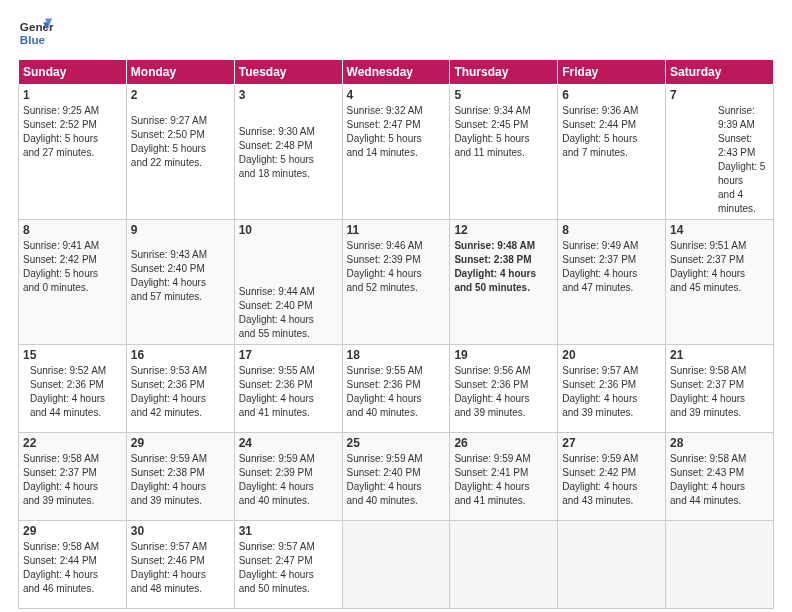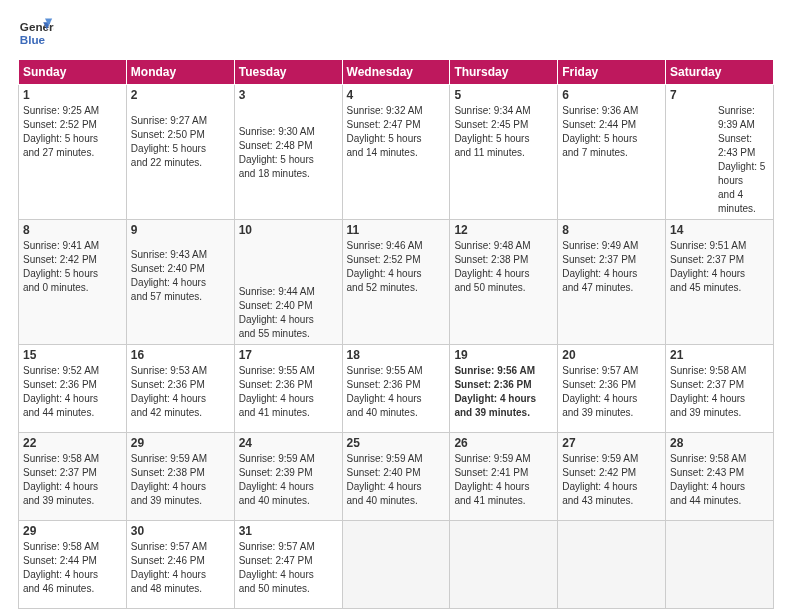--- a/index.html
+++ b/index.html
@@ -187,27 +187,27 @@
           <td>
             <span class="day-num">10</span>
             <div class="cell-text" style="white-space: pre-line; margin-top: 48px;">Sunrise: 9:44 AM
 Sunset: 2:40 PM
 Daylight: 4 hours
 and 55 minutes.</div>
           </td>
           <td>
             <span class="day-num">11</span>
             <div class="cell-text" style="white-space: pre-line;">Sunrise: 9:46 AM
-Sunset: 2:52 PM
+Sunset: 2:39 PM
 Daylight: 4 hours
 and 52 minutes.</div>
           </td>
           <td>
             <span class="day-num">12</span>
-            <div class="cell-text" style="white-space: pre-line;">Sunrise: 9:48 AM
+            <div class="cell-text" style="white-space: pre-line; font-weight: bold;">Sunrise: 9:48 AM
 Sunset: 2:38 PM
 Daylight: 4 hours
 and 50 minutes.</div>
           </td>
           <td>
             <span class="day-num">8</span>
             <div class="cell-text" style="white-space: pre-line;">Sunrise: 9:49 AM
 Sunset: 2:37 PM
 Daylight: 4 hours
 and 47 minutes.</div>
@@ -216,21 +216,21 @@
             <span class="day-num">14</span>
             <div class="cell-text" style="white-space: pre-line;">Sunrise: 9:51 AM
 Sunset: 2:37 PM
 Daylight: 4 hours
 and 45 minutes.</div>
           </td>
         </tr>
         <tr>
           <td>
             <span class="day-num">15</span>
-            <div class="cell-text" style="white-space: pre-line;">Sunrise: 9:52 AM
+            <div class="cell-text" style="white-space: pre-line; margin-left: 7px;">Sunrise: 9:52 AM
 Sunset: 2:36 PM
 Daylight: 4 hours
 and 44 minutes.</div>
           </td>
           <td>
             <span class="day-num">16</span>
             <div class="cell-text" style="white-space: pre-line;">Sunrise: 9:53 AM
 Sunset: 2:36 PM
 Daylight: 4 hours
 and 42 minutes.</div>
@@ -244,21 +244,21 @@
           </td>
           <td>
             <span class="day-num">18</span>
             <div class="cell-text" style="white-space: pre-line;">Sunrise: 9:55 AM
 Sunset: 2:36 PM
 Daylight: 4 hours
 and 40 minutes.</div>
           </td>
           <td>
             <span class="day-num">19</span>
-            <div class="cell-text" style="white-space: pre-line; font-weight: bold;">Sunrise: 9:56 AM
+            <div class="cell-text" style="white-space: pre-line;">Sunrise: 9:56 AM
 Sunset: 2:36 PM
 Daylight: 4 hours
 and 39 minutes.</div>
           </td>
           <td>
             <span class="day-num">20</span>
             <div class="cell-text" style="white-space: pre-line;">Sunrise: 9:57 AM
 Sunset: 2:36 PM
 Daylight: 4 hours
 and 39 minutes.</div>

